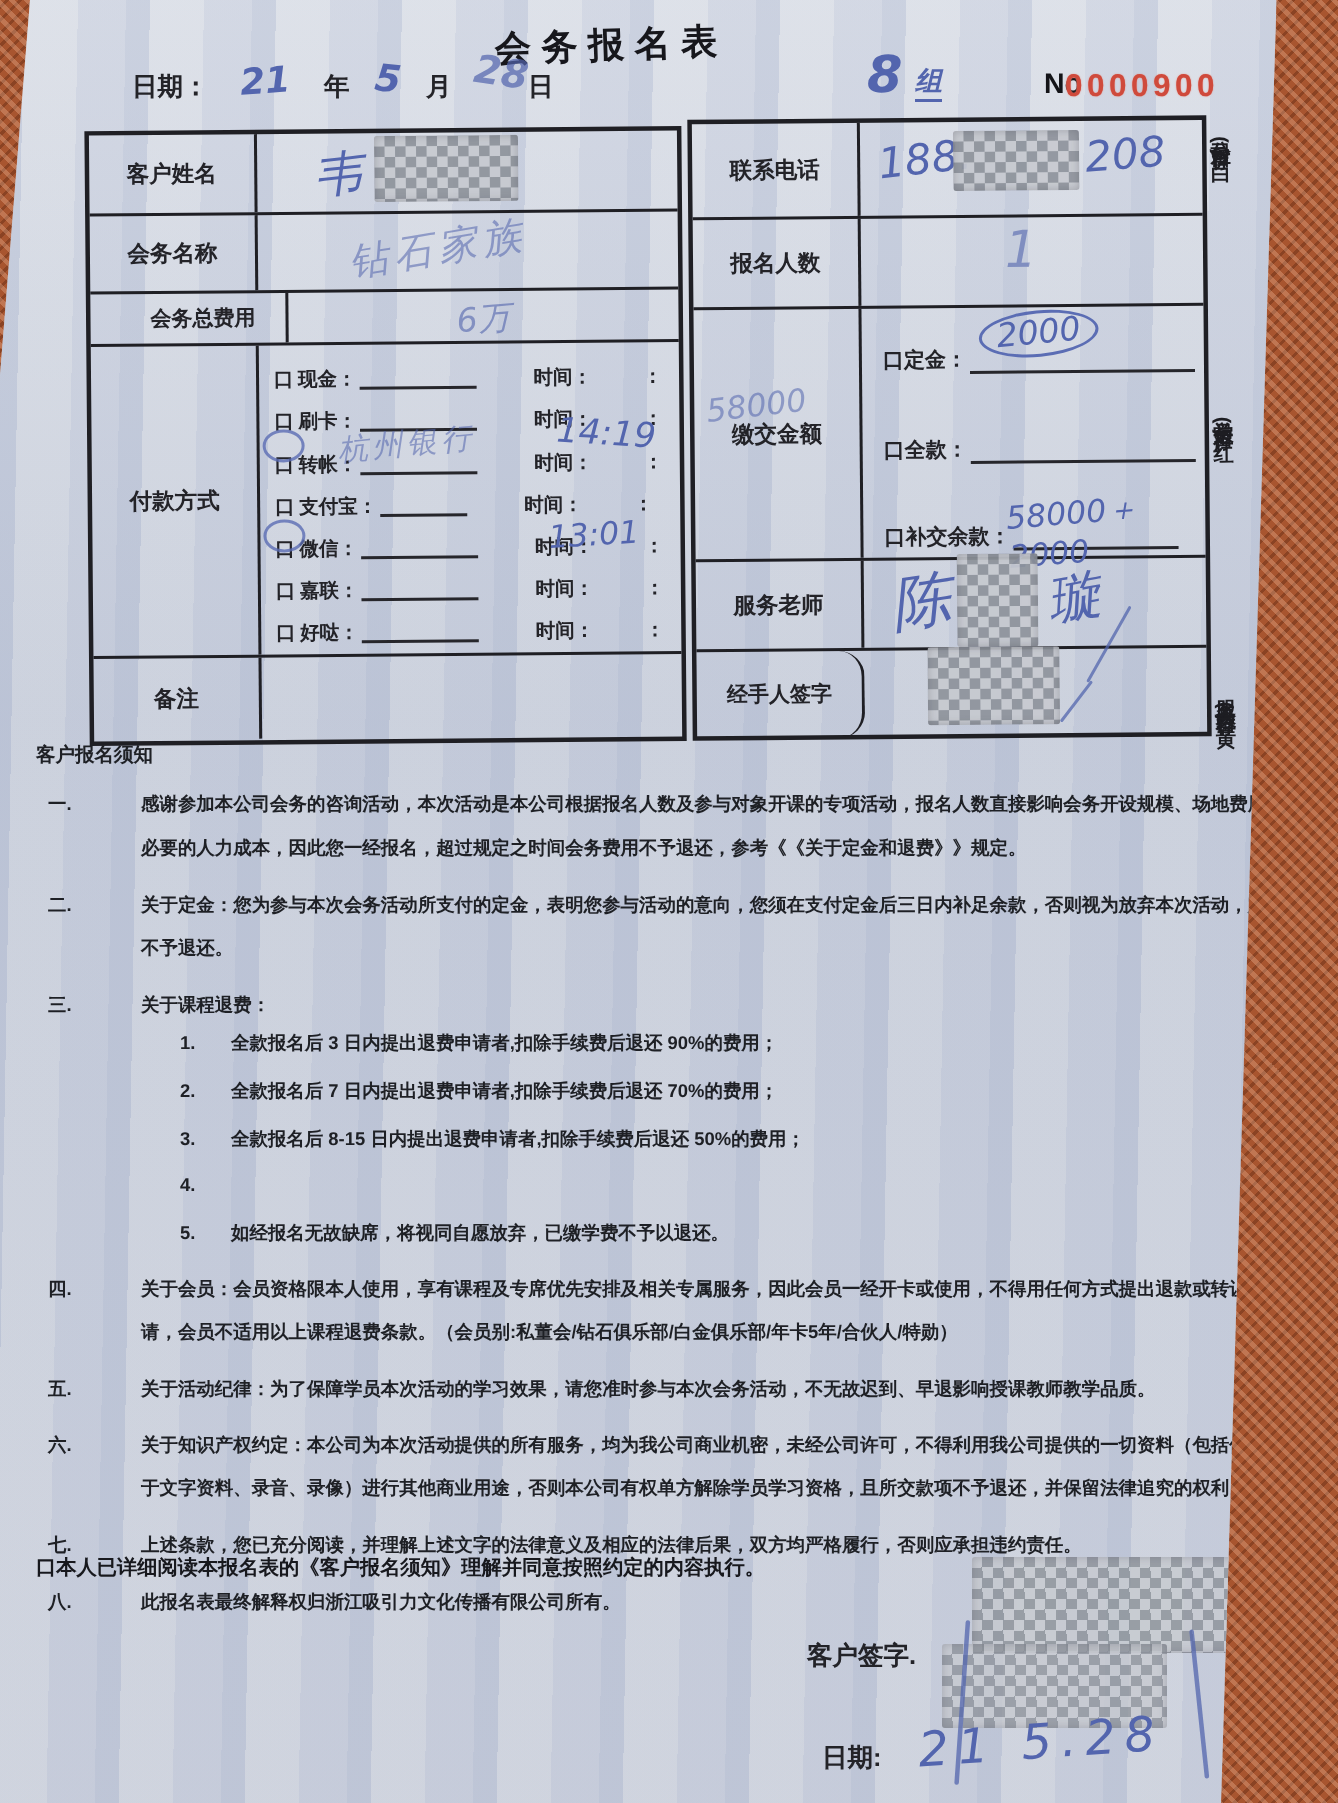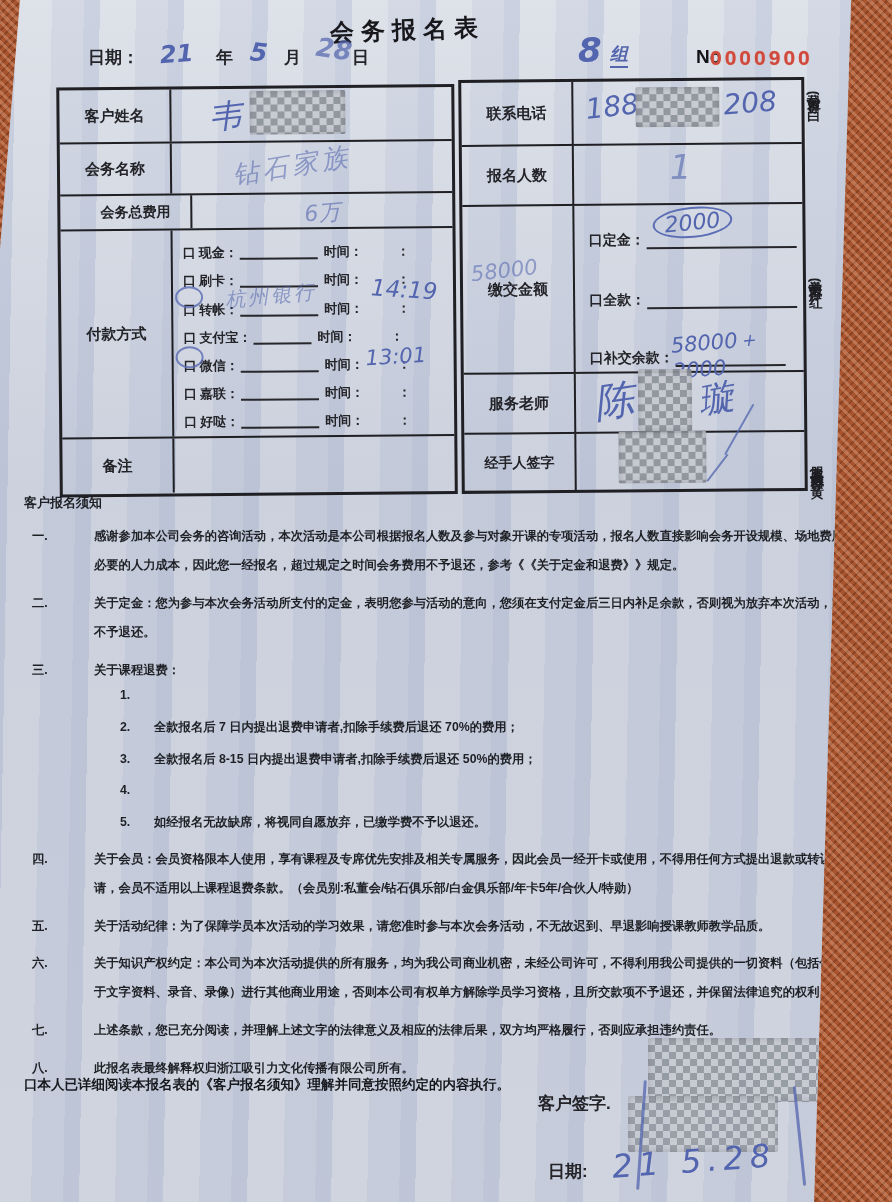--- a/index.html
+++ b/index.html
@@ -35,39 +35,39 @@
   .cellrow{display:flex;border-bottom:2px solid #1f1f24;}
   .cellrow:last-child{border-bottom:none;}
   .lblcell{flex:0 0 110px;border-right:2px solid #1f1f24;display:flex;align-items:center;justify-content:center;
     font-size:15px;font-weight:bold;text-align:center;}
   .valcell{flex:1;position:relative;}
   .pay-list{padding:4px 6px 2px 10px;}
   .pay-row{display:flex;align-items:flex-end;height:28.2px;font-size:13px;font-weight:bold;}
   .pbox{margin-right:3px;}
   .plab{white-space:nowrap;}
   .pblank{flex:0 0 78px;border-bottom:2px solid #26262b;height:14px;margin:0 6px 2px 2px;}
-  .ptime{white-space:nowrap;}
+  .ptime{white-space:nowrap;margin-left:32px;}
   .pcolon{margin-left:34px;}
   .amt-row{display:flex;align-items:flex-end;font-size:14px;font-weight:bold;padding-left:14px;}
   .amt-blank{flex:0 0 150px;border-bottom:2px solid #26262b;height:14px;margin-left:2px;}
   .vtabs{position:absolute;left:748px;top:6px;height:400px;display:flex;flex-direction:column;justify-content:space-between;}
   .vtab{writing-mode:vertical-rl;font-size:13.5px;font-weight:bold;letter-spacing:2px;color:#1d1d22;}
   .circled{border:2px solid #5b6db4;border-radius:50%;padding:1px 10px;}
   .scrib{position:absolute;border:2px solid #5b6db4;border-radius:50%;opacity:.8;}
   .stroke{position:absolute;background:#5365ae;opacity:.75;border-radius:2px;}
   
   .notice{position:absolute;left:24px;top:494px;width:846px;color:#1e2025;}
   .nhead{font-size:13px;font-weight:bold;margin-bottom:10px;}
   .nitem{display:flex;margin-bottom:9px;font-size:12.3px;font-weight:bold;line-height:2.35;}
   .nnum{flex:0 0 62px;padding-left:8px;}
   .ntext{flex:1;padding-right:6px;}
   .nsubs{margin:2px 0 4px 96px;}
   .nsub{display:flex;font-size:12.3px;font-weight:bold;line-height:1.6;margin-bottom:12px;}
   .nsubnum{flex:0 0 34px;}
-  .agree{position:absolute;left:24px;top:1036px;width:700px;font-size:13.5px;font-weight:bold;color:#17181d;margin-top:40px;}
+  .agree{position:absolute;left:24px;top:1036px;width:700px;font-size:13.5px;font-weight:bold;color:#17181d;}
   .signlab{position:absolute;left:538px;top:1092px;font-size:17px;font-weight:bold;}
   .datelab{position:absolute;left:548px;top:1160px;font-size:17px;font-weight:bold;}
 </style>
 </head>
 <body>
 
 <div class="scene">
   <div class="paper">
 
     <div class="title">会务报名表</div>
@@ -217,21 +217,21 @@
         <div class="cellrow" style="height:58px;">
           <div class="lblcell">服务老师</div>
           <div class="valcell">
             <span class="hw abs" style="left:18px;top:0px;font-size:40px;transform:rotate(-8deg);">陈</span>
             <div class="mosaic" style="left:62px;top:-4px;width:54px;height:62px;"></div>
             <span class="hw abs" style="left:122px;top:2px;font-size:36px;transform:rotate(-10deg);">璇</span>
             <span class="stroke" style="left:162px;top:28px;width:2px;height:58px;transform:rotate(30deg);"></span>
           </div>
         </div>
         <div class="cellrow" style="height:58px;">
-          <div class="lblcell" style="font-size:14px;">经手人签字</div>
+          <div class="lblcell" style="font-size:14px;border-radius:17px;">经手人签字</div>
           <div class="valcell">
             <div class="mosaic" style="left:42px;top:-2px;width:88px;height:52px;"></div>
             <span class="stroke" style="left:140px;top:18px;width:2px;height:34px;transform:rotate(38deg);"></span>
           </div>
         </div>
       </div>
 
       <div class="vtabs">
         <div class="vtab">公司留存(白)</div>
         <div class="vtab">学员留存(红)</div>
@@ -250,20 +250,21 @@
         <span class="nnum">二.</span>
         <span class="ntext">关于定金：您为参与本次会务活动所支付的定金，表明您参与活动的意向，您须在支付定金后三日内补足余款，否则视为放弃本次活动，定金不予退还。</span>
       </div>
       <div class="nitem" style="margin-bottom:2px;">
         <span class="nnum">三.</span>
         <span class="ntext">关于课程退费：</span>
       </div>
       <div class="nsubs">
         <div class="nsub">
           <span class="nsubnum">1.</span>
+          <span>全款报名后 3 日内提出退费申请者,扣除手续费后退还 90%的费用；</span>
         </div>
         <div class="nsub">
           <span class="nsubnum">2.</span>
           <span>全款报名后 7 日内提出退费申请者,扣除手续费后退还 70%的费用；</span>
         </div>
         <div class="nsub">
           <span class="nsubnum">3.</span>
           <span>全款报名后 8-15 日内提出退费申请者,扣除手续费后退还 50%的费用；</span>
         </div>
         <div class="nsub">

